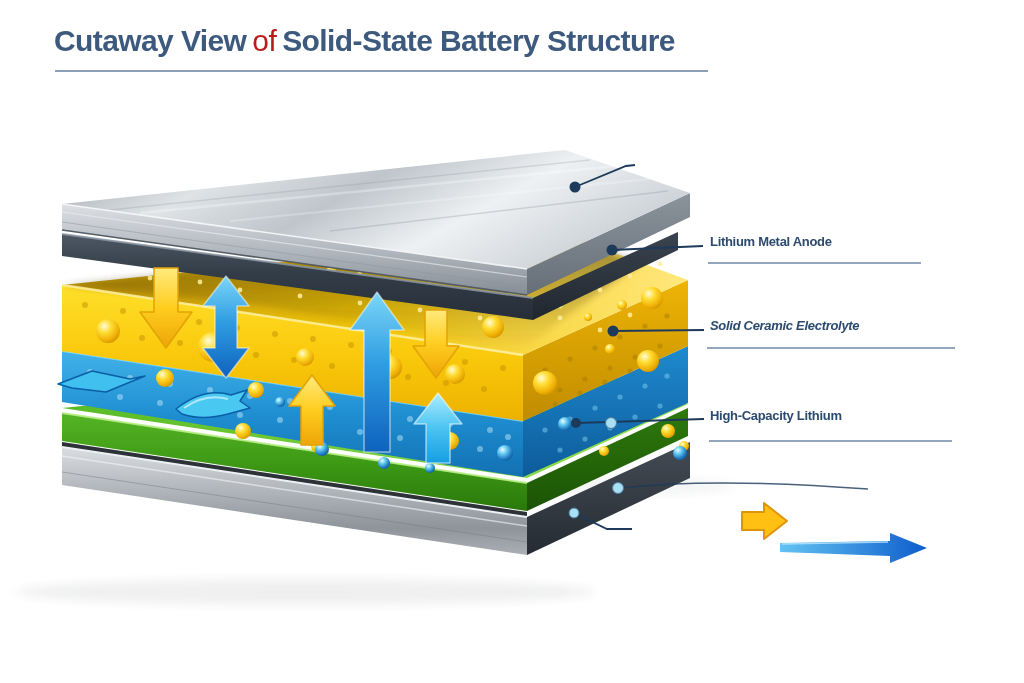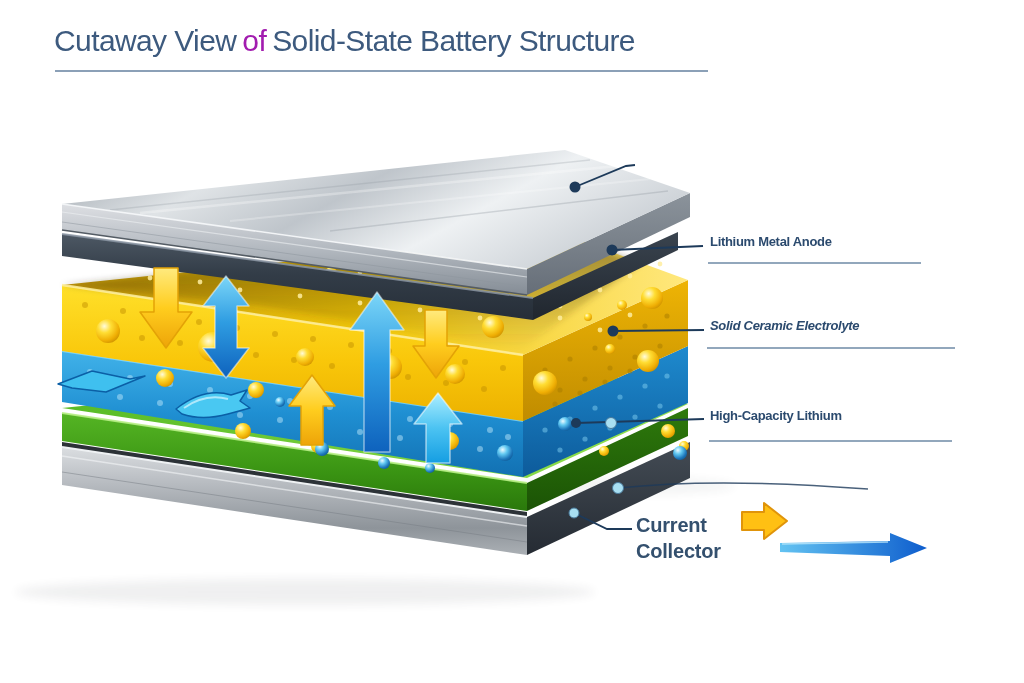--- a/index.html
+++ b/index.html
@@ -1,22 +1,22 @@
 <!DOCTYPE html>
 <html><head>
 <meta charset="utf-8">
 <style>
   html,body{margin:0;padding:0;background:#fff;}
   #stage{position:relative;width:1024px;height:683px;background:#ffffff;overflow:hidden;
          font-family:"Liberation Sans", sans-serif;}
   #art{position:absolute;left:0;top:0;}
   .txt{position:absolute;white-space:nowrap;}
   #title{left:54px;top:24px;font-size:30px;letter-spacing:-0.6px;color:#3d5a7e;}
-  #title .t-bold{font-weight:400;}
-  #title .t-reg{font-weight:400;color:#a21caf;padding:0 6px;}
+  #title .t-bold{font-weight:700;}
+  #title .t-reg{font-weight:400;color:#b91c1c;padding:0 6px;}
   #title-underline{position:absolute;left:55px;top:70px;width:653px;height:2px;background:#8ba0b7;}
   .lbl{font-weight:700;color:#2b4a6e;font-size:13px;letter-spacing:-0.3px;}
   .lbl-light{font-weight:600;color:#34506e;font-size:20px;letter-spacing:-0.2px;}
   .ul{position:absolute;height:2px;background:#6e8aa6;opacity:.75;}
   #lbl-cc-top{left:634px;top:151px;}
   #lbl-anode{left:710px;top:234px;}
   #ul-anode{left:708px;top:262px;width:213px;}
   #lbl-elec{left:710px;top:318px;font-style:italic;}
   #ul-elec{left:707px;top:347px;width:248px;}
   #lbl-cath{left:710px;top:408px;}
@@ -385,19 +385,15 @@
 
   <div class="txt lbl" id="lbl-anode">Lithium Metal Anode</div>
   <div class="ul" id="ul-anode"></div>
 
   <div class="txt lbl" id="lbl-elec">Solid Ceramic Electrolyte</div>
   <div class="ul" id="ul-elec"></div>
 
   <div class="txt lbl" id="lbl-cath">High-Capacity Lithium</div>
   <div class="ul" id="ul-cath"></div>
 
-  <div class="txt lbl-light" id="lbl-cc-bot">
-    <div>Current</div>
-    <div>Collector</div>
-  </div>
 
 
 </div>
 
 </body></html>

